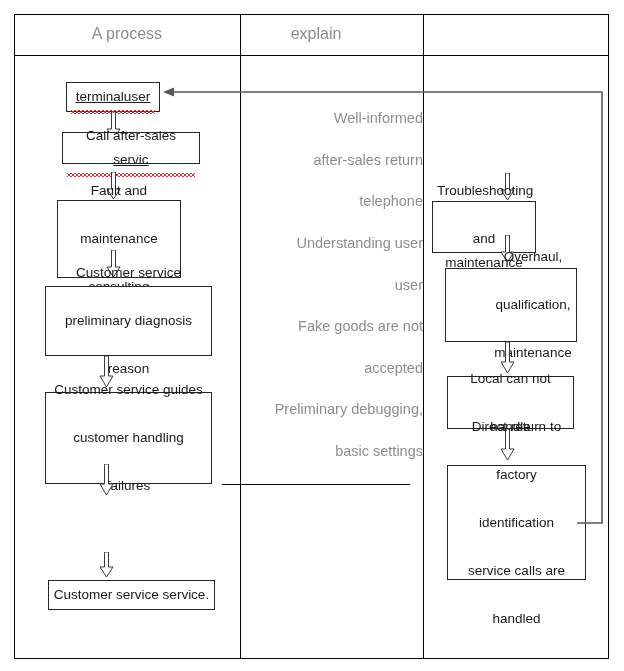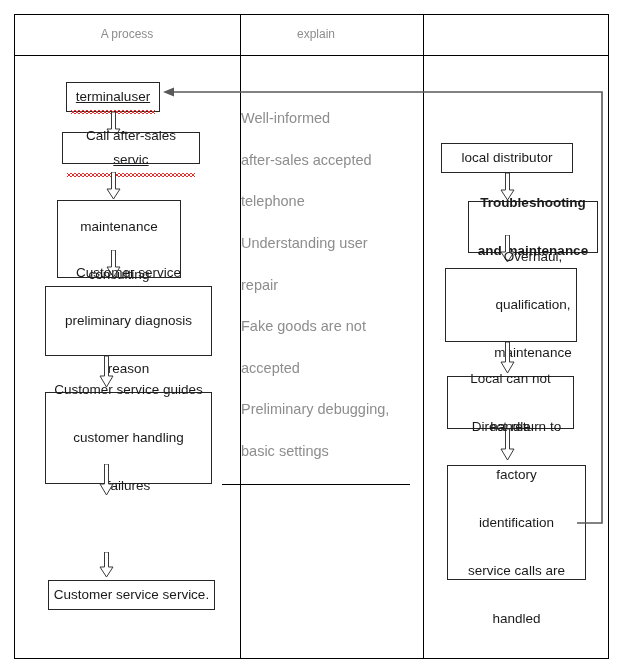--- a/index.html
+++ b/index.html
@@ -45,21 +45,21 @@
     width: 595px;
     height: 0;
     border-top: 1px solid #000000;
   }
 
   
   .col-header {
     position: absolute;
     text-align: center;
     color: #8d8d8d;
-    font-size: 12px;
+    font-size: 16px;
     line-height: 18px;
     white-space: nowrap;
   }
 
   
   .node {
     position: absolute;
     box-sizing: border-box;
     border: 1px solid #262626;
     background: #ffffff;
@@ -102,21 +102,21 @@
   .feedback-path {
     position: absolute;
     left: 0; top: 0;
     width: 624px; height: 671px;
     pointer-events: none;
   }
 
   
   .explain-line {
     position: absolute;
-    text-align: left;
+    text-align: right;
     color: #8d8d8d;
     font-size: 14.5px;
     line-height: 20px;
     white-space: nowrap;
     left: 241px;
     width: 182px;
   }
   .explain-rule {
     position: absolute;
     height: 0;
@@ -155,21 +155,21 @@
   </div>
 
   <div class="arrow-block" style="left:106px; top:172px; height:28px;">
     <svg viewBox="0 0 15 28" preserveAspectRatio="none">
       <path d="M5.5,0 L9.5,0 L9.5,17 L14,17 L7.5,27 L1,17 L5.5,17 Z" fill="#ffffff" stroke="#3a3a3a" stroke-width="1"></path>
     </svg>
   </div>
 
   <div class="node" style="left:57px; top:200px; width:124px; height:78px;">
     <span>
-      <br>
+      <span>Fault and</span><br>
       <span>maintenance</span><br>
       <span>consulting</span>
     </span>
   </div>
 
   <div class="arrow-block" style="left:106px; top:250px; height:28px;">
     <svg viewBox="0 0 15 28" preserveAspectRatio="none">
       <path d="M5.5,0 L9.5,0 L9.5,17 L14,17 L7.5,27 L1,17 L5.5,17 Z" fill="#ffffff" stroke="#3a3a3a" stroke-width="1"></path>
     </svg>
   </div>
@@ -207,42 +207,39 @@
     <svg viewBox="0 0 15 26" preserveAspectRatio="none">
       <path d="M5.5,0 L9.5,0 L9.5,15 L14,15 L7.5,25 L1,15 L5.5,15 Z" fill="#ffffff" stroke="#3a3a3a" stroke-width="1"></path>
     </svg>
   </div>
 
   <div class="node" style="left:48px; top:580px; width:167px; height:30px;">
     <span>Customer service service.</span>
   </div>
 
   <div class="explain-line" style="top:108px;">Well-informed</div>
-  <div class="explain-line" style="top:150px;">after-sales accepted</div>
+  <div class="explain-line" style="top:150px;">after-sales return</div>
   <div class="explain-line" style="top:191px;">telephone</div>
   <div class="explain-line" style="top:233px;">Understanding user</div>
-  <div class="explain-line" style="top:275px;">repair</div>
+  <div class="explain-line" style="top:275px;">user</div>
   <div class="explain-line" style="top:316px;">Fake goods are not</div>
   <div class="explain-line" style="top:358px;">accepted</div>
   <div class="explain-line" style="top:399px;">Preliminary debugging,</div>
   <div class="explain-line" style="top:441px;">basic settings</div>
 
   <div class="explain-rule" style="left:222px; top:484px; width:188px;"></div>
 
-  <div class="node" style="left:441px; top:143px; width:132px; height:30px;">
-    <span>local distributor</span>
-  </div>
 
   <div class="arrow-block" style="left:500px; top:173px; height:28px;">
     <svg viewBox="0 0 15 28" preserveAspectRatio="none">
       <path d="M5.5,0 L9.5,0 L9.5,17 L14,17 L7.5,27 L1,17 L5.5,17 Z" fill="#ffffff" stroke="#3a3a3a" stroke-width="1"></path>
     </svg>
   </div>
 
-  <div class="node" style="left:468px; top:201px; width:130px; height:52px;font-weight:bold;">
+  <div class="node" style="left:432px; top:201px; width:104px; height:52px;">
     <span>
       <span>Troubleshooting</span><br>
       <span>and maintenance</span>
     </span>
   </div>
 
   <div class="arrow-block" style="left:500px; top:235px; height:28px;">
     <svg viewBox="0 0 15 28" preserveAspectRatio="none">
       <path d="M5.5,0 L9.5,0 L9.5,17 L14,17 L7.5,27 L1,17 L5.5,17 Z" fill="#ffffff" stroke="#3a3a3a" stroke-width="1"></path>
     </svg>

